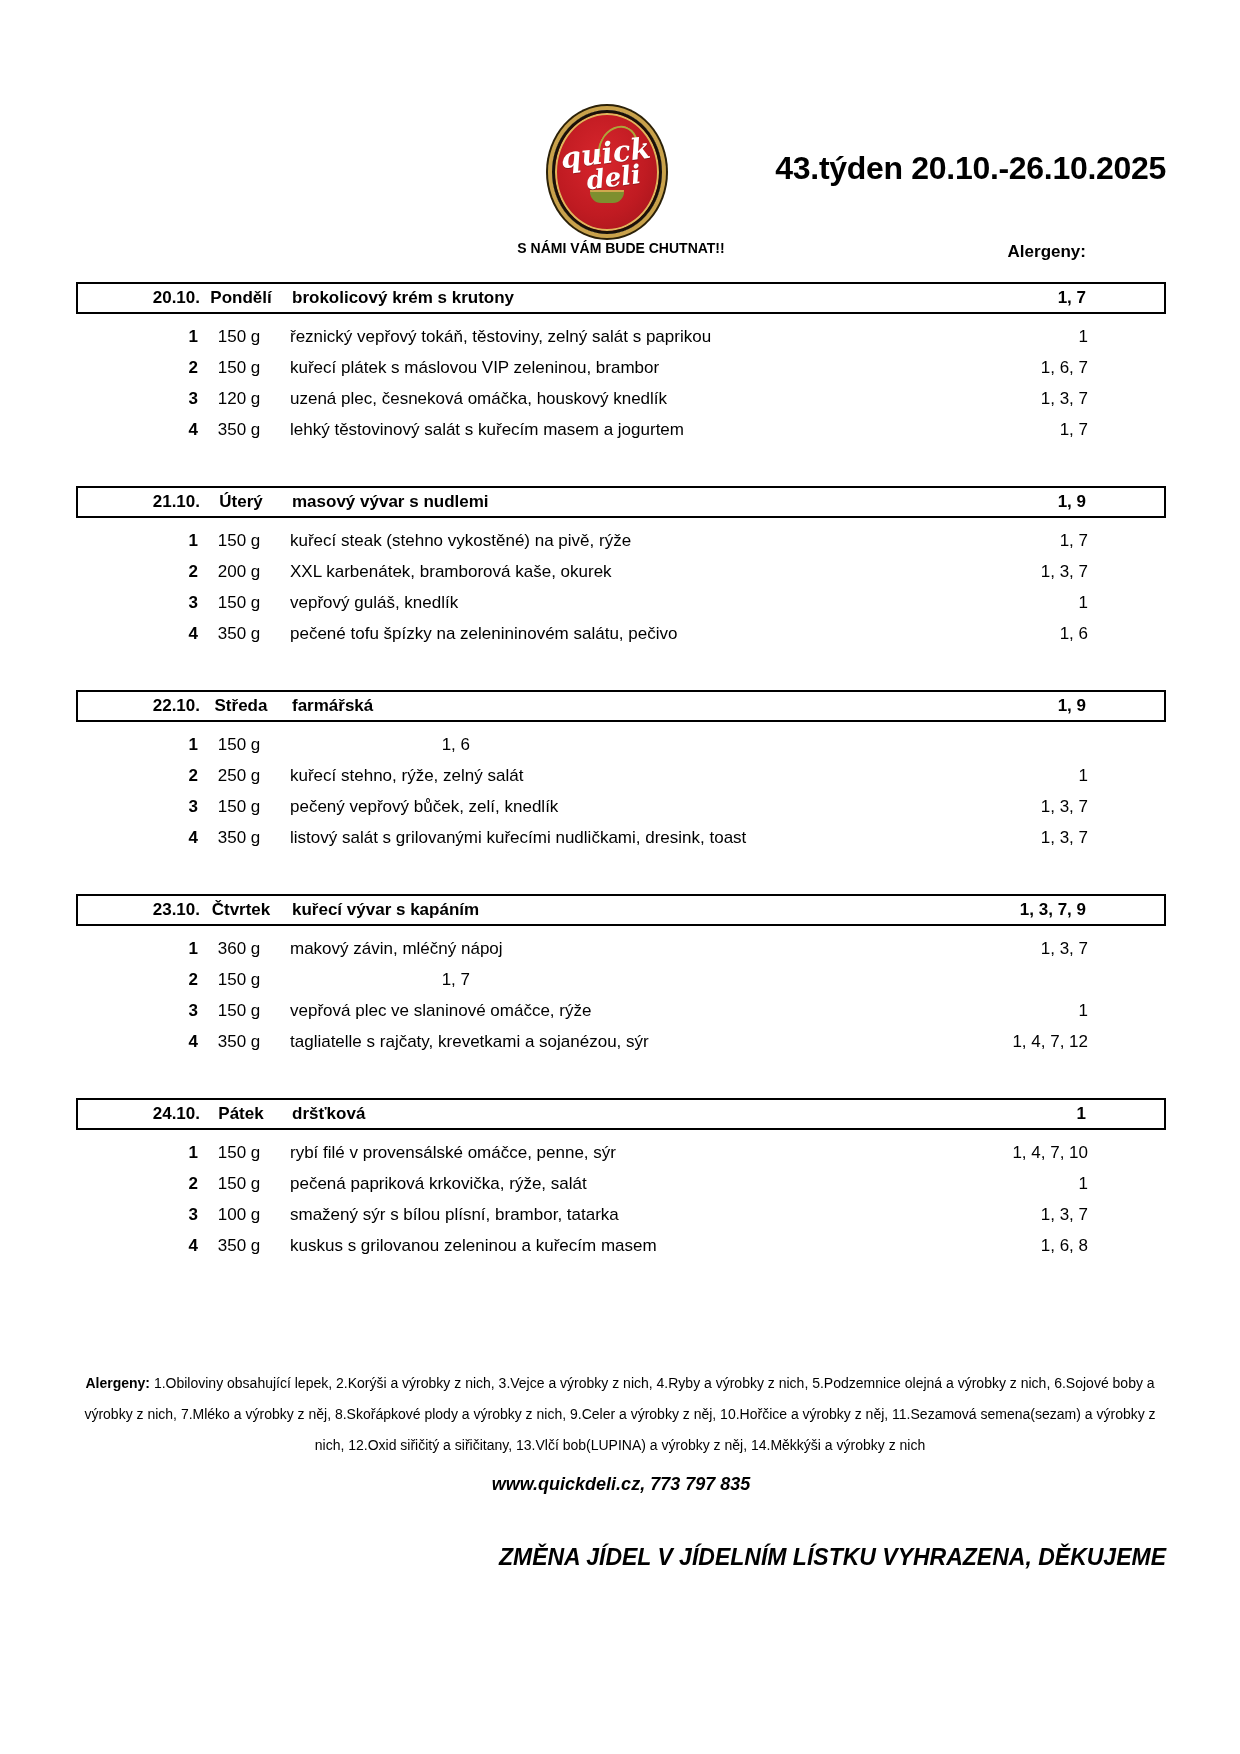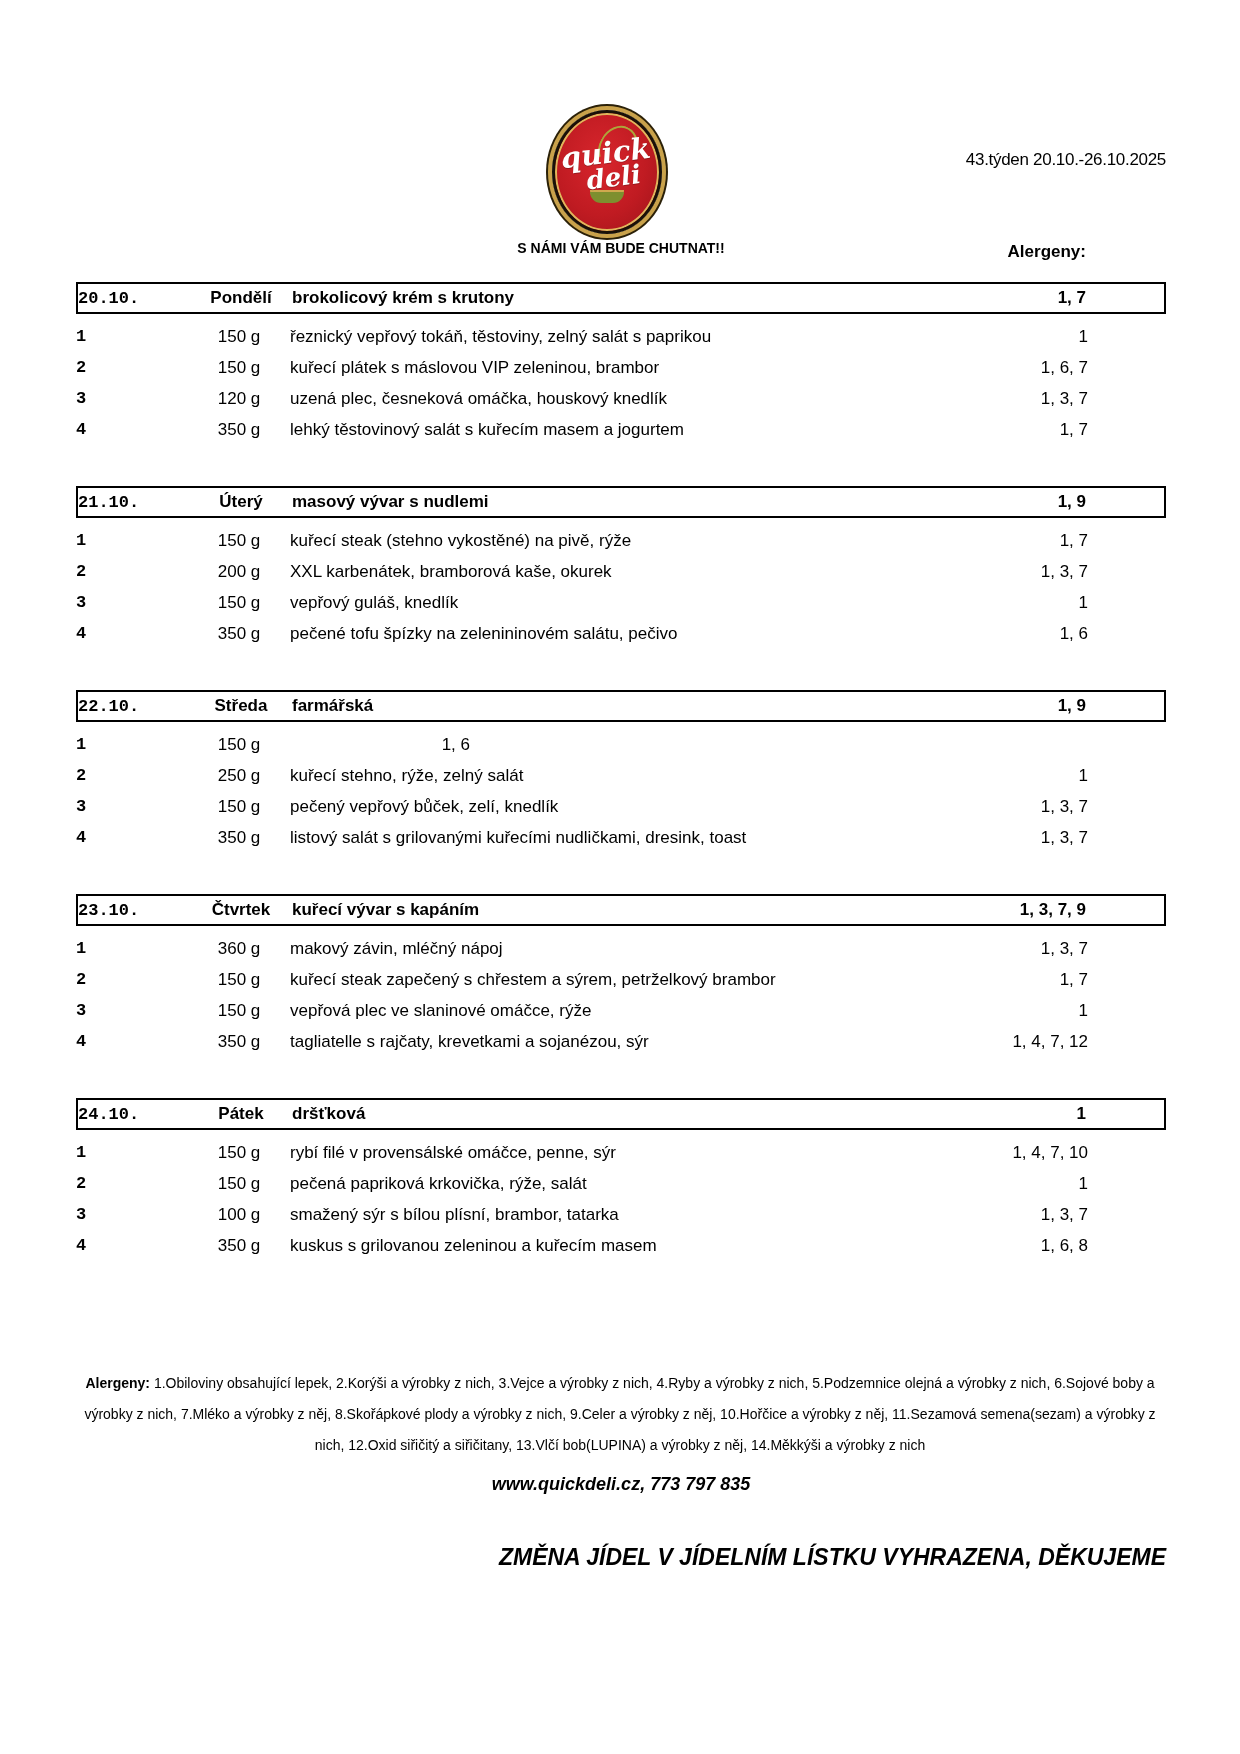--- a/index.html
+++ b/index.html
@@ -25,37 +25,37 @@
     border:2px solid #a9bd3e; border-color:#a9bd3e transparent transparent #a9bd3e;
     border-radius:50%; transform:rotate(28deg); opacity:.85;
   }
   .logo-text { color:#fff; font-family:"DejaVu Serif", serif; font-style:italic; font-weight:bold;
     transform:rotate(-7deg); text-align:center; line-height:.88; text-shadow:0 1px 0 rgba(0,0,0,.25); }
   .logo-text .l1 { display:block; font-size:29px; }
   .logo-text .l2 { display:block; font-size:26px; padding-left:10px; }
   .logo-cup { width:34px; height:11px; background:#7d8f2f; border-radius:0 0 16px 16px;
     margin-top:3px; box-shadow:0 -2px 0 #cfa94e; }
 
-  .week-title { position:absolute; top:150px; right:74px; font-size:17px; font-weight:normal; letter-spacing:-0.3px; }
+  .week-title { position:absolute; top:150px; right:74px; font-size:32px; font-weight:bold; letter-spacing:-0.3px; }
 
   .tagline-row { position:absolute; top:240px; left:76px; width:1090px; height:26px; }
   .tagline { position:absolute; left:0; width:100%; text-align:center; font-weight:bold; font-size:14px; }
   .alergeny-label { position:absolute; right:80px; top:2px; font-weight:bold; font-size:17px; }
 
   
   .menu { position:absolute; top:282px; left:76px; width:1090px; }
   .section { margin-bottom:41px; }
   .day-header {
     display:flex; align-items:center; height:32px;
     border:2px solid #000; box-sizing:border-box;
     font-weight:bold; font-size:17px;
   }
   .rows { padding-top:7px; }
   .item-row { display:flex; align-items:center; height:31px; font-size:17px; }
-  .c-no    { width:122px; text-align:left; font-weight:bold;font-family:Liberation Mono, monospace; }
+  .c-no    { width:122px; text-align:right; font-weight:bold; }
   .c-mid   { width:82px;  text-align:center; }
   .day-header .c-mid { font-weight:bold; }
   .c-desc  { flex:1; padding-left:10px; white-space:nowrap; overflow:hidden; }
   .c-alg   { width:190px; text-align:right; padding-right:78px; white-space:nowrap; }
 
   
   .legend {
     position:absolute; top:1368px; left:70px; width:1100px;
     text-align:center; font-size:14px; line-height:31px;
   }
@@ -206,21 +206,20 @@
     <div class="rows">
       <div class="item-row">
         <div class="c-no">1</div>
         <div class="c-mid">360 g</div>
         <div class="c-desc">makový závin, mléčný nápoj</div>
         <div class="c-alg">1, 3, 7</div>
       </div>
       <div class="item-row">
         <div class="c-no">2</div>
         <div class="c-mid">150 g</div>
-        <div class="c-desc">kuřecí steak zapečený s chřestem a sýrem, petrželkový brambor</div>
         <div class="c-alg">1, 7</div>
       </div>
       <div class="item-row">
         <div class="c-no">3</div>
         <div class="c-mid">150 g</div>
         <div class="c-desc">vepřová plec ve slaninové omáčce, rýže</div>
         <div class="c-alg">1</div>
       </div>
       <div class="item-row">
         <div class="c-no">4</div>

